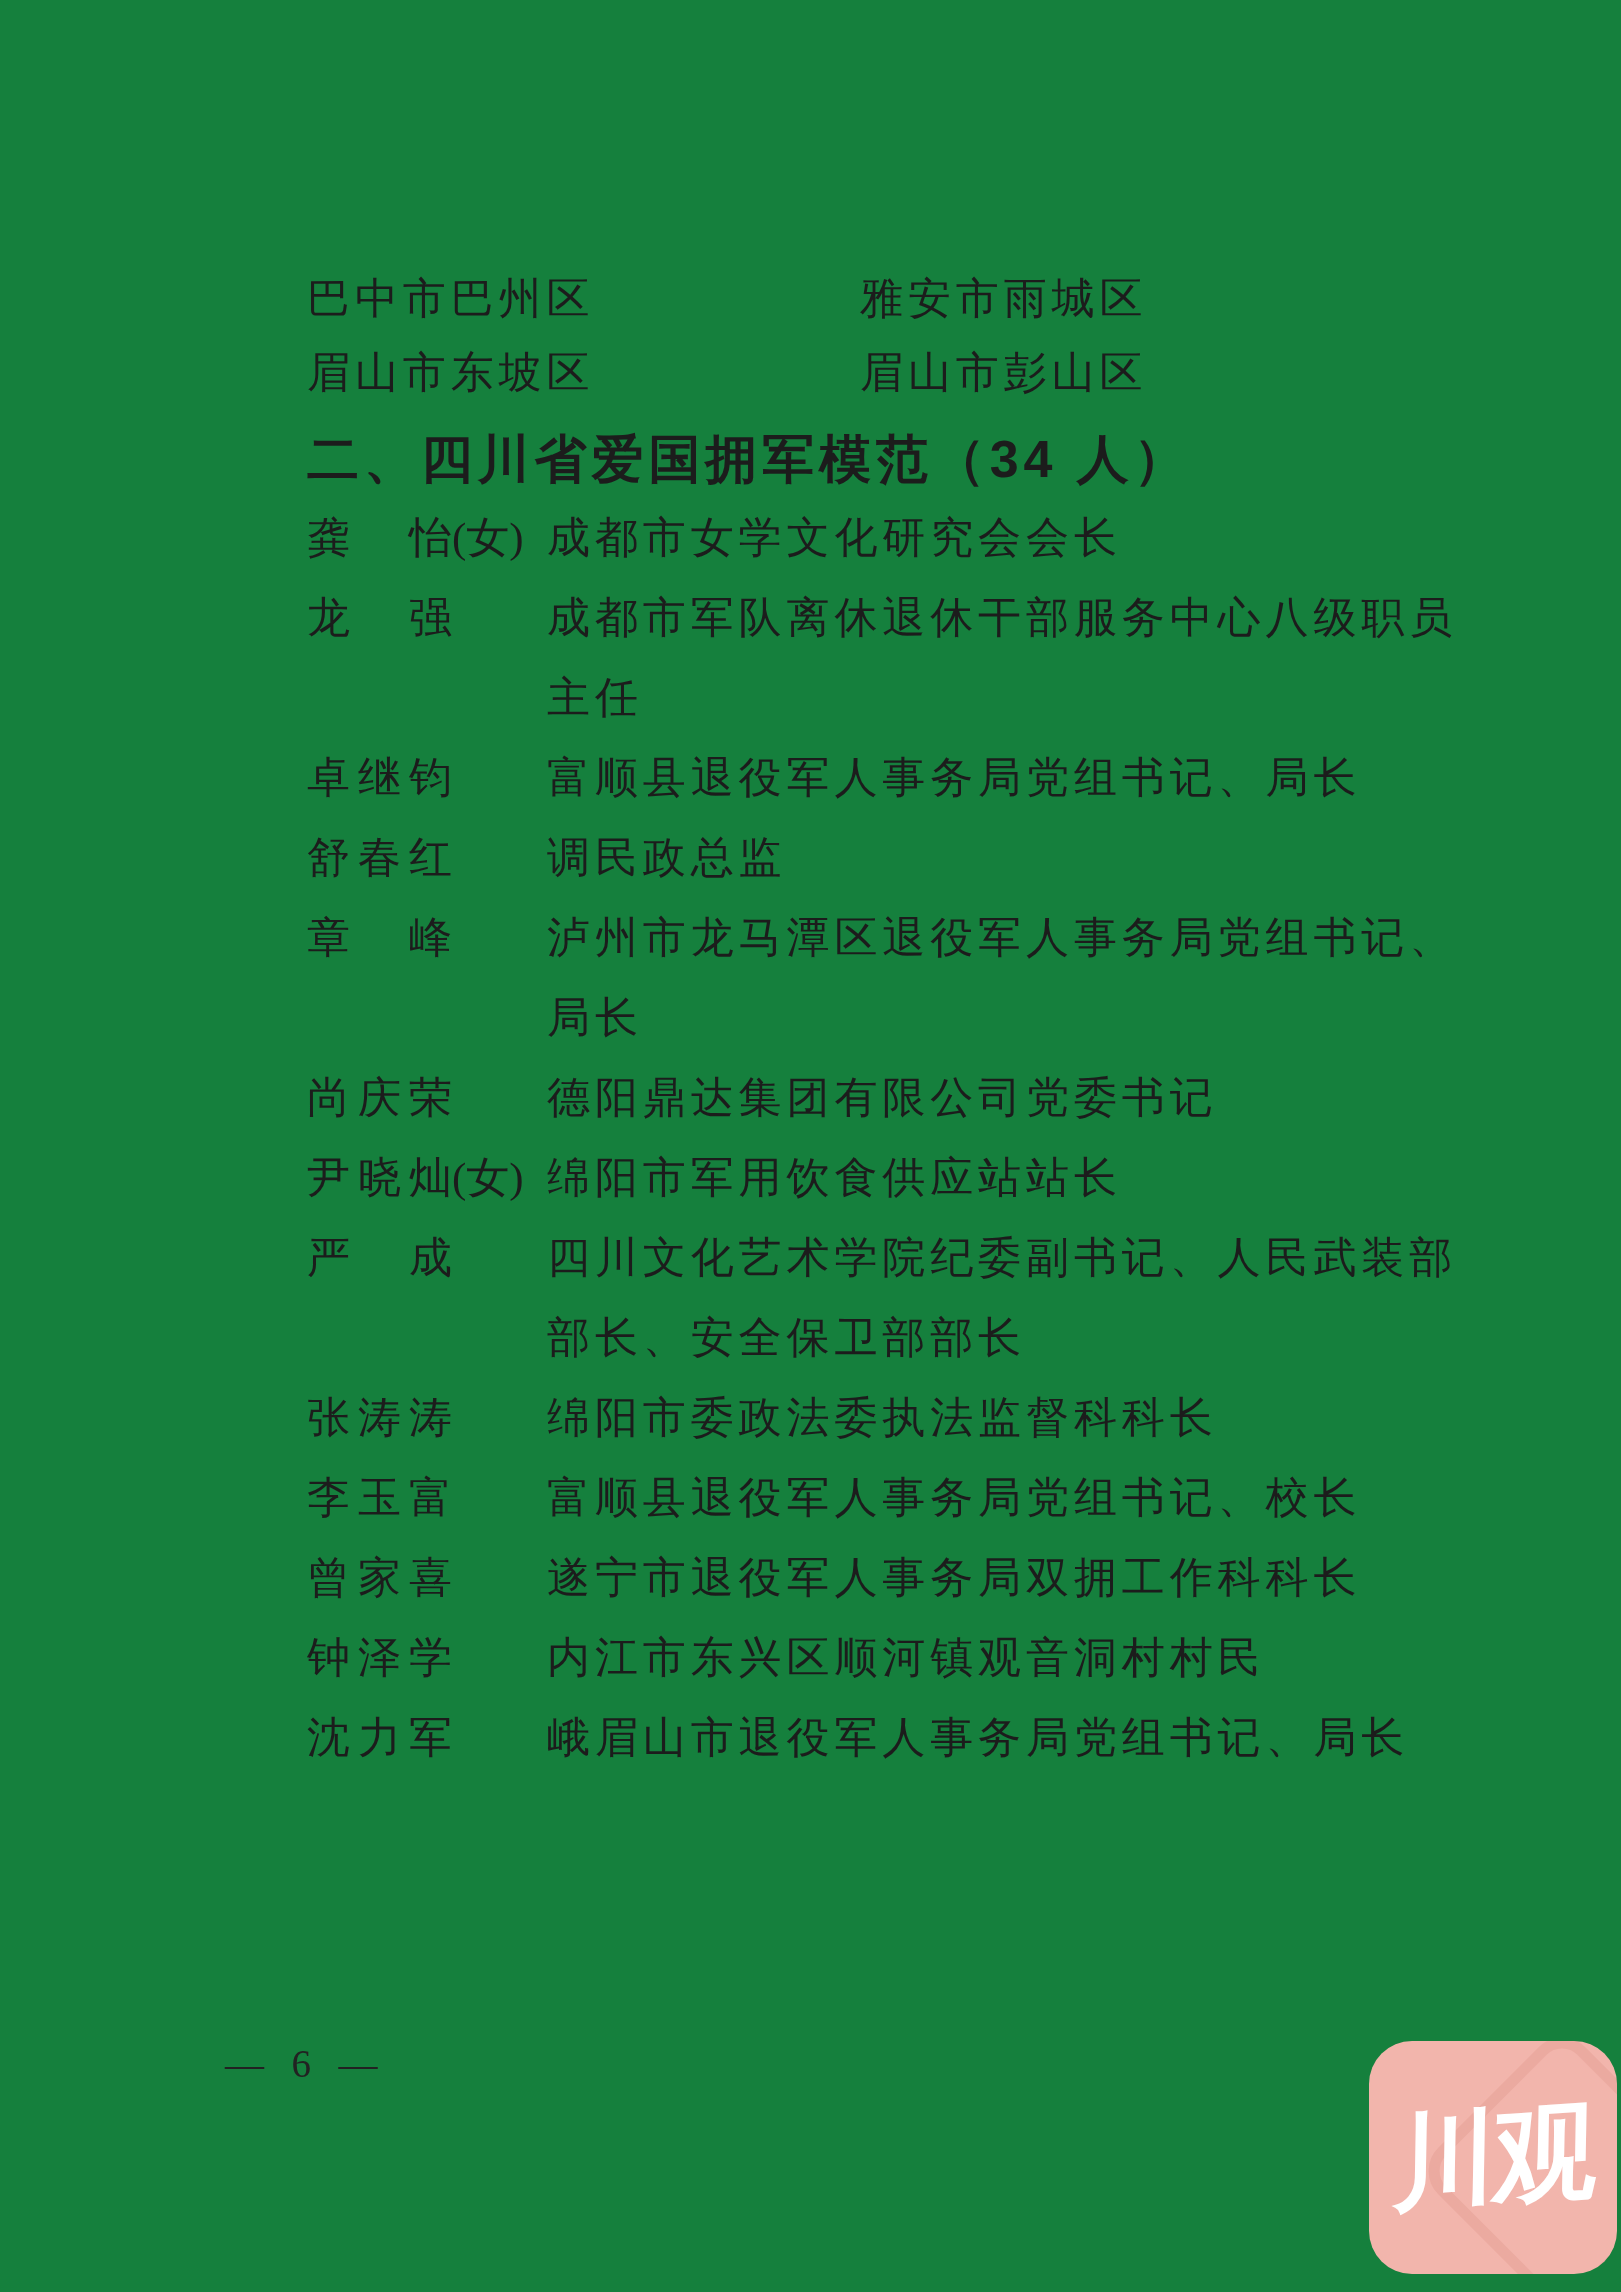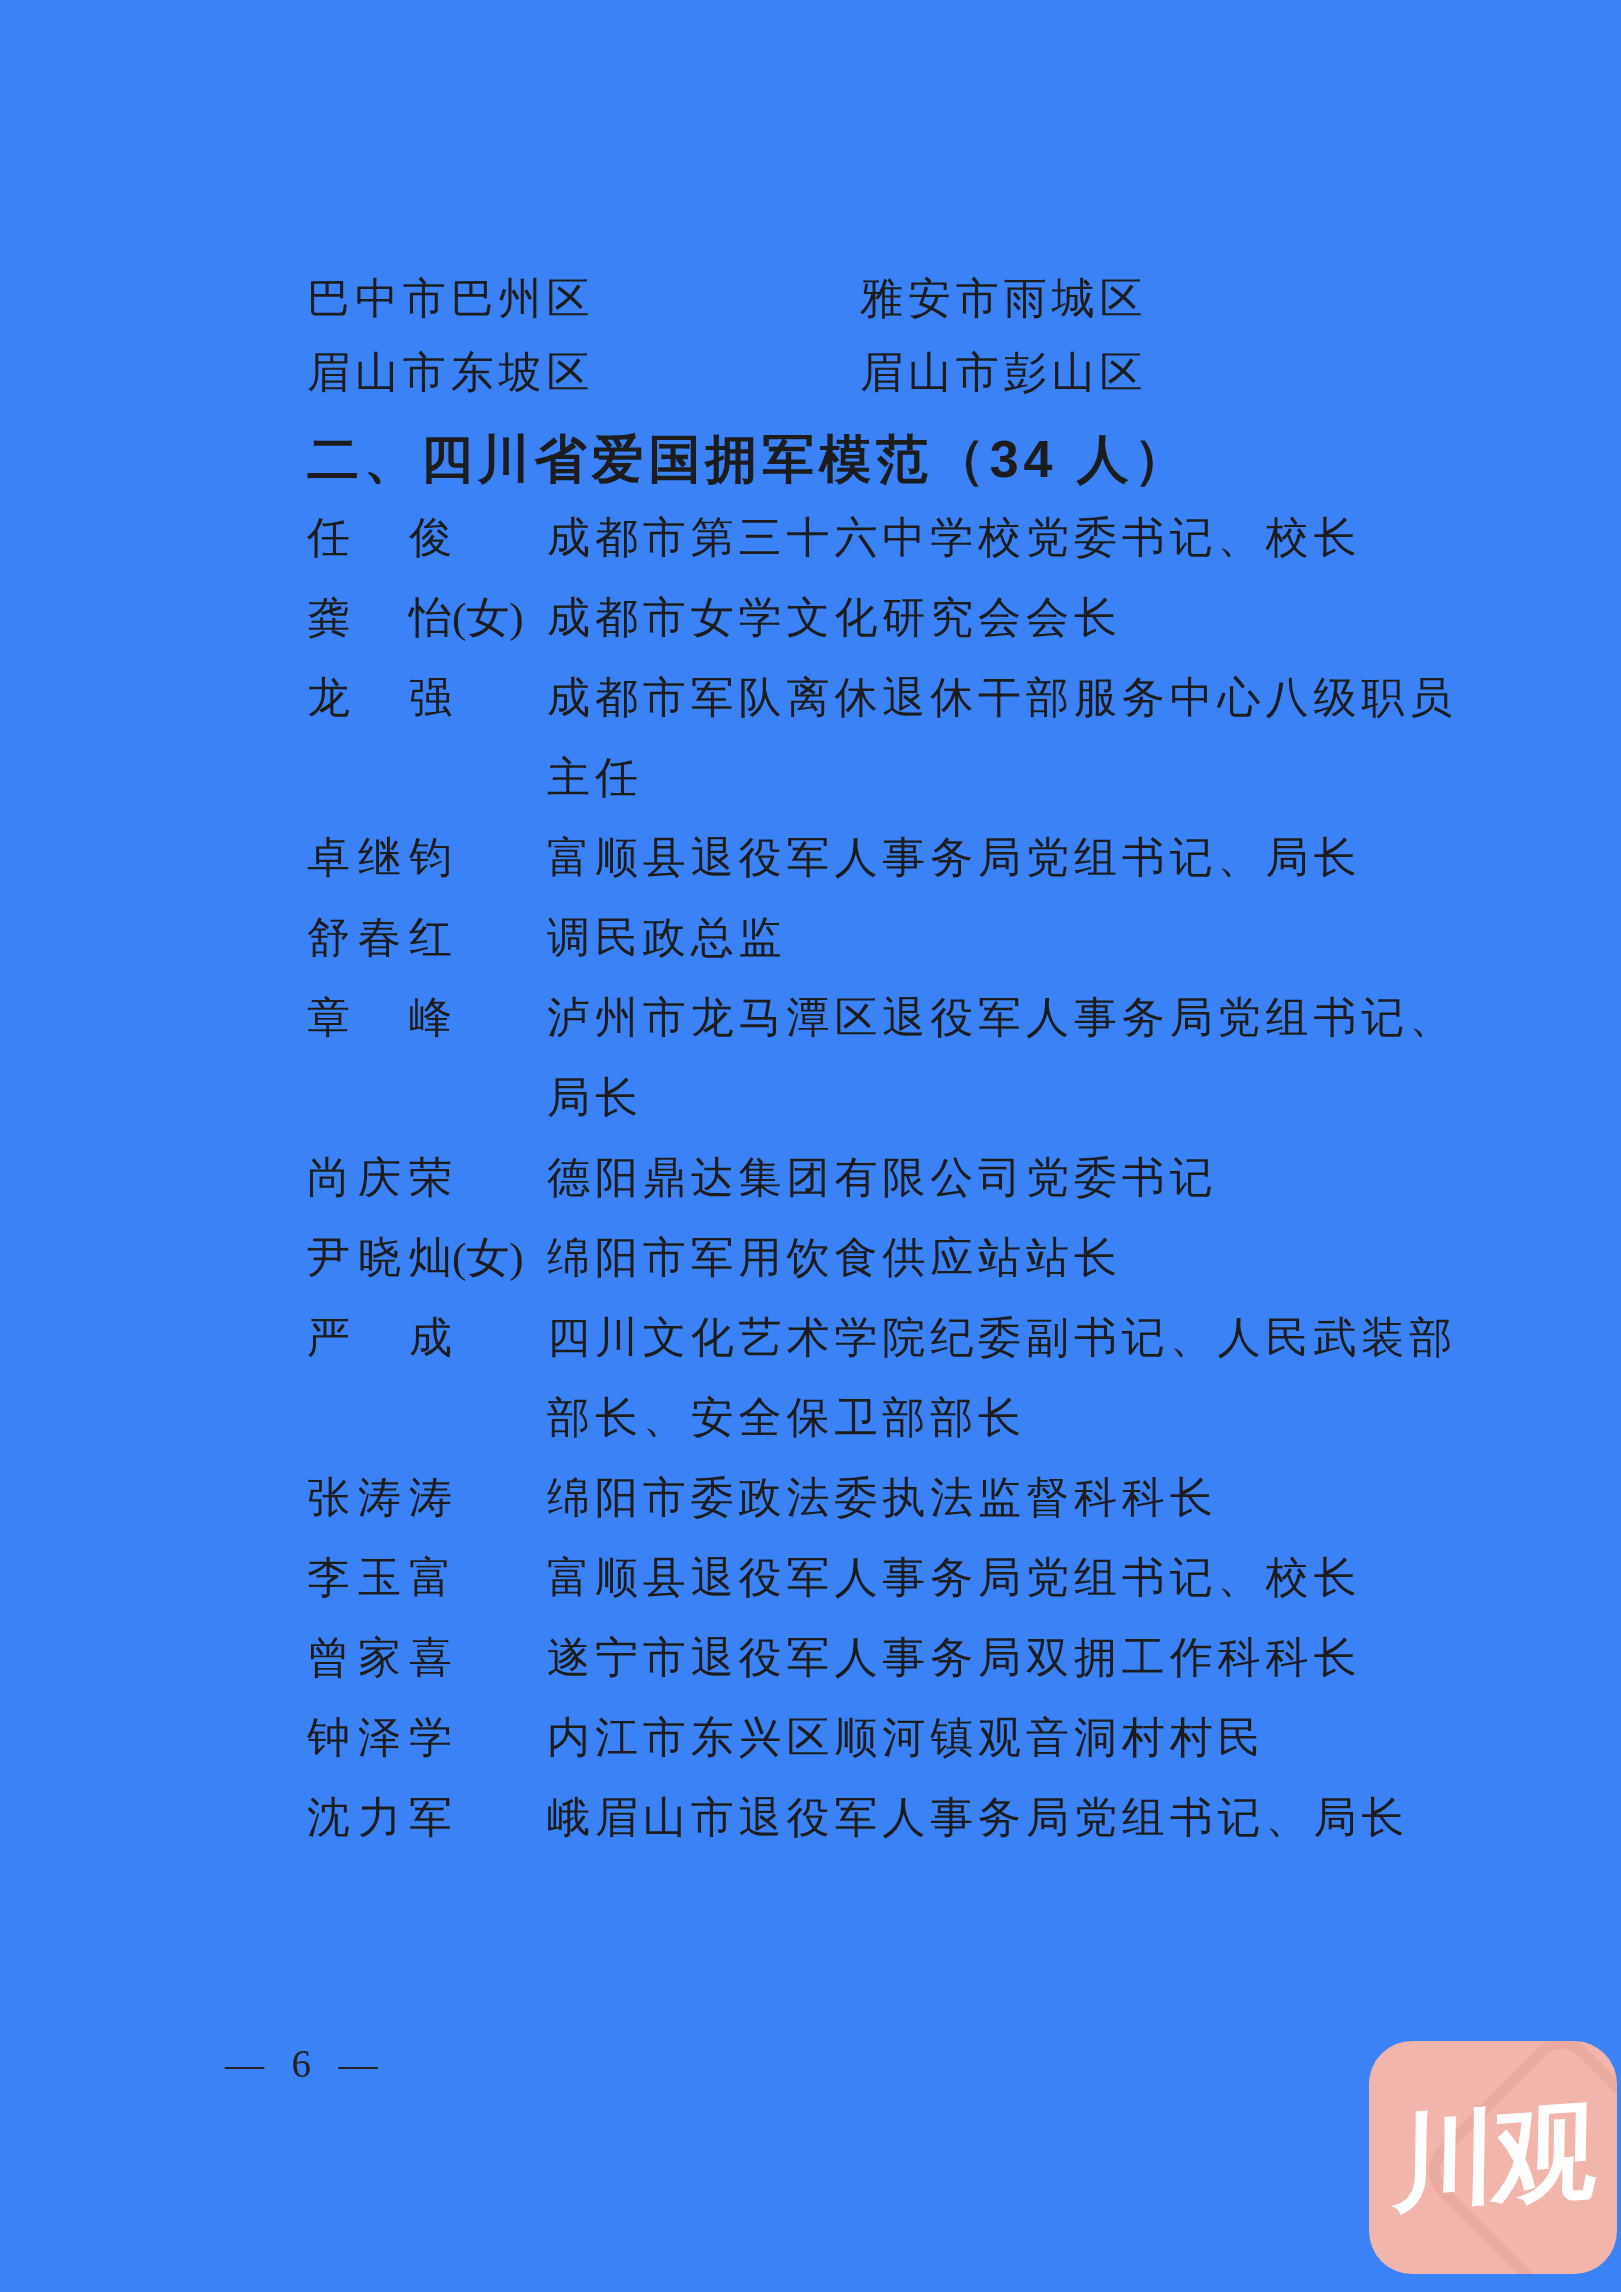--- a/index.html
+++ b/index.html
@@ -1,20 +1,20 @@
 <!DOCTYPE html>
 <html><head>
 <meta charset="utf-8">
 <style>
   html, body { margin: 0; padding: 0; background: #888; }
   .page {
     position: relative;
     width: 1621px;
     height: 2293px;
-    background: #3b82f6;
+    background: #15803d;
     font-family: "Liberation Serif", "DejaVu Serif", serif;
     color: #1c1c1c;
     overflow: hidden;
   }
   .content {
     position: absolute;
     left: 307px;
     top: 262px;
     width: 1157px;
   }
@@ -105,26 +105,20 @@
         <div class="region-row">
           <span class="region-left">眉山市东坡区</span>
           <span class="region-right">眉山市彭山区</span>
         </div>
       </div>
 
     <div class="heading">二、四川省爱国拥军模范（34 人）</div>
 
     <div class="entries">
 
-    <div class="entry">
-          <span class="name-cell"><span class="name">任　俊</span></span>
-          <span class="title-cell">
-            <span class="title-line">成都市第三十六中学校党委书记、校长</span>
-          </span>
-        </div>
         <div class="entry">
           <span class="name-cell"><span class="name">龚　怡</span><span class="female">(女)</span></span>
           <span class="title-cell">
             <span class="title-line">成都市女学文化研究会会长</span>
           </span>
         </div>
         <div class="entry">
           <span class="name-cell"><span class="name">龙　强</span></span>
           <span class="title-cell">
             <span class="title-line">成都市军队离休退休干部服务中心八级职员</span>

